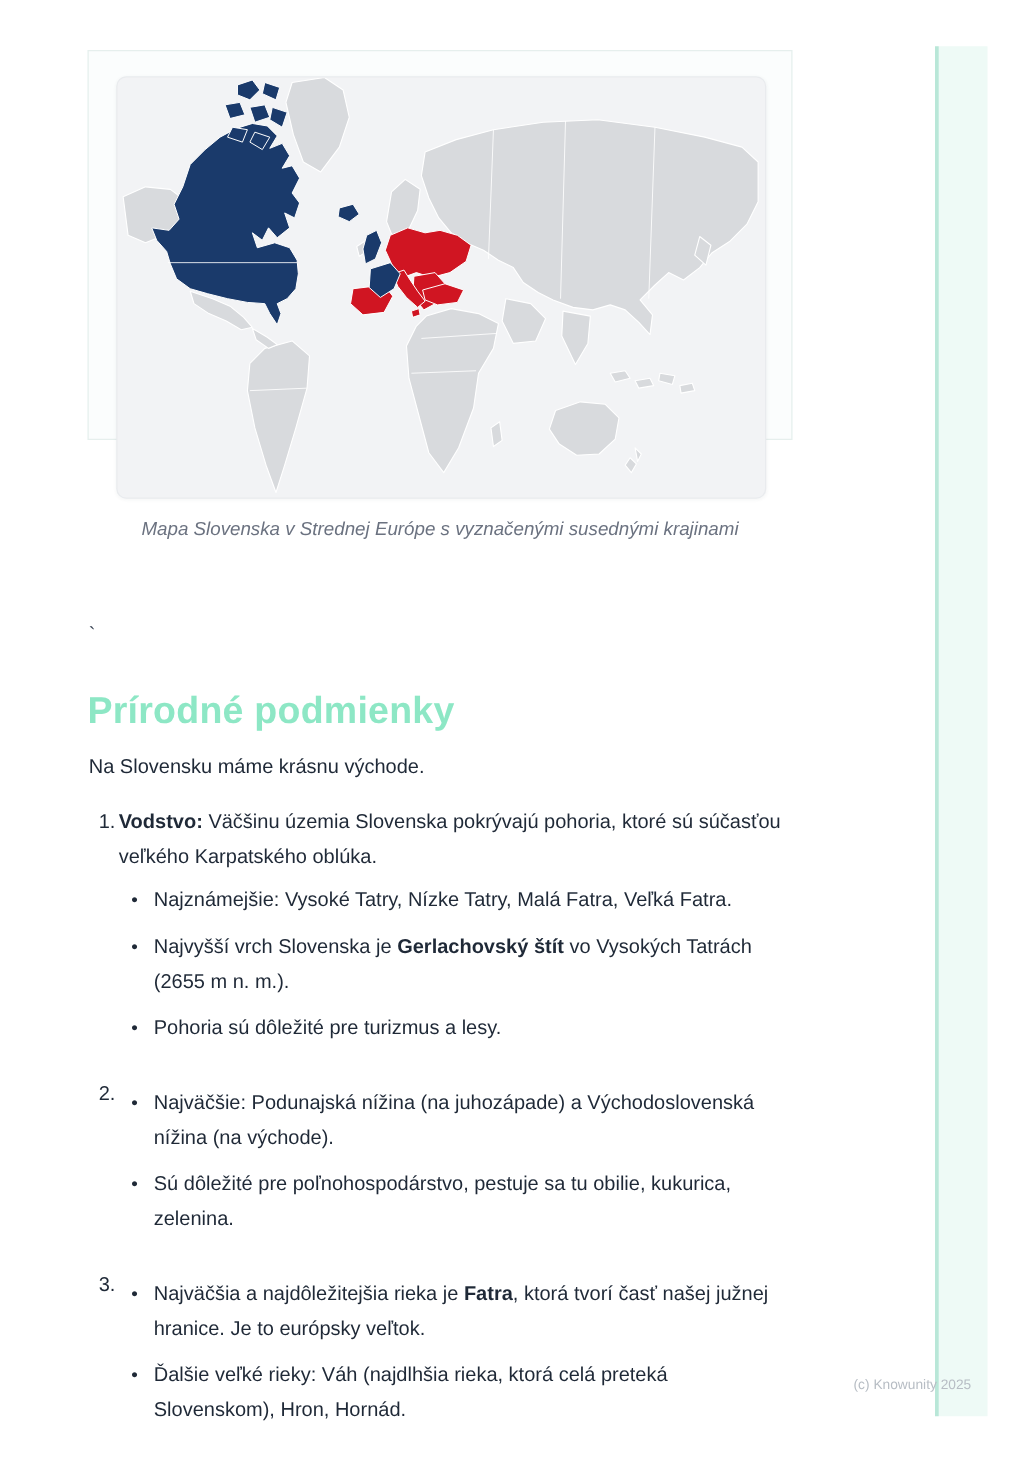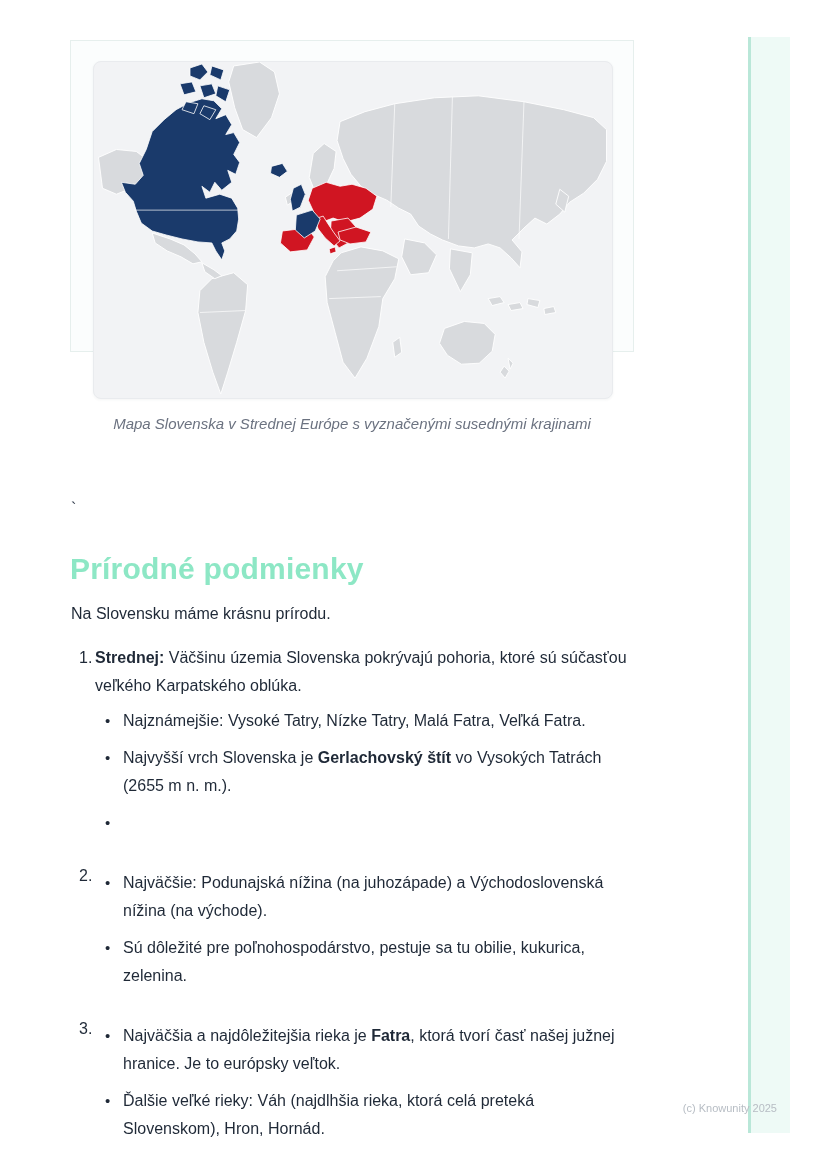--- a/index.html
+++ b/index.html
@@ -132,40 +132,41 @@
       <path class="navy" d="M203,154 L219,149 L227,158 L222,170 L211,177 L202,169 Z"></path>
     </svg>
   </div>
   <div class="figure-caption">Mapa Slovenska v Strednej Európe s vyznačenými susednými krajinami</div>
 </div>
 
 <div class="stray-mark">`</div>
 
 <h1 class="section-heading">Prírodné podmienky</h1>
 
-<p class="intro">Na Slovensku máme krásnu prírodu.</p>
+<p class="intro">Na Slovensku máme krásnu východe.</p>
 
 <ol class="nature-list">
   <li class="item">
     <span class="num">1.</span>
     <div class="item-body">
-      <p class="lead"><b>Strednej:</b><span> Väčšinu územia Slovenska pokrývajú pohoria, ktoré sú súčasťou veľkého Karpatského oblúka.</span></p>
+      <p class="lead"><b>Vodstvo:</b><span> Väčšinu územia Slovenska pokrývajú pohoria, ktoré sú súčasťou veľkého Karpatského oblúka.</span></p>
       <ul class="bullets">
   <li class="bullet">
     <span class="dot">•</span>
     <p class="btext"><span>Najznámejšie: Vysoké Tatry, Nízke Tatry, Malá Fatra, Veľká Fatra.</span></p>
   </li>
 
   <li class="bullet">
     <span class="dot">•</span>
     <p class="btext"><span>Najvyšší vrch Slovenska je </span><b>Gerlachovský štít</b><span> vo Vysokých Tatrách (2655 m n. m.).</span></p>
   </li>
 
   <li class="bullet">
     <span class="dot">•</span>
+    <p class="btext"><span>Pohoria sú dôležité pre turizmus a lesy.</span></p>
   </li>
 </ul>
     </div>
   </li>
 
   <li class="item">
     <span class="num">2.</span>
     <div class="item-body">
       <ul class="bullets">
   <li class="bullet">

